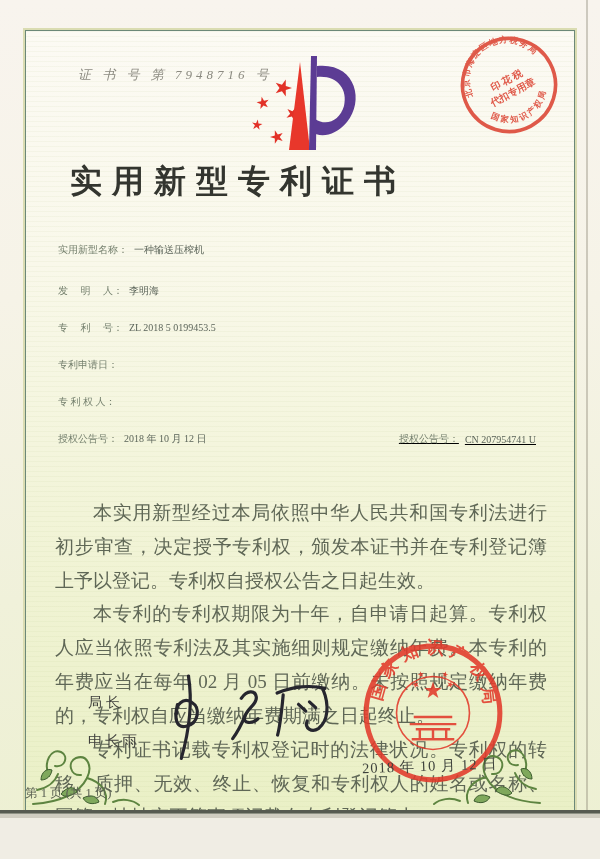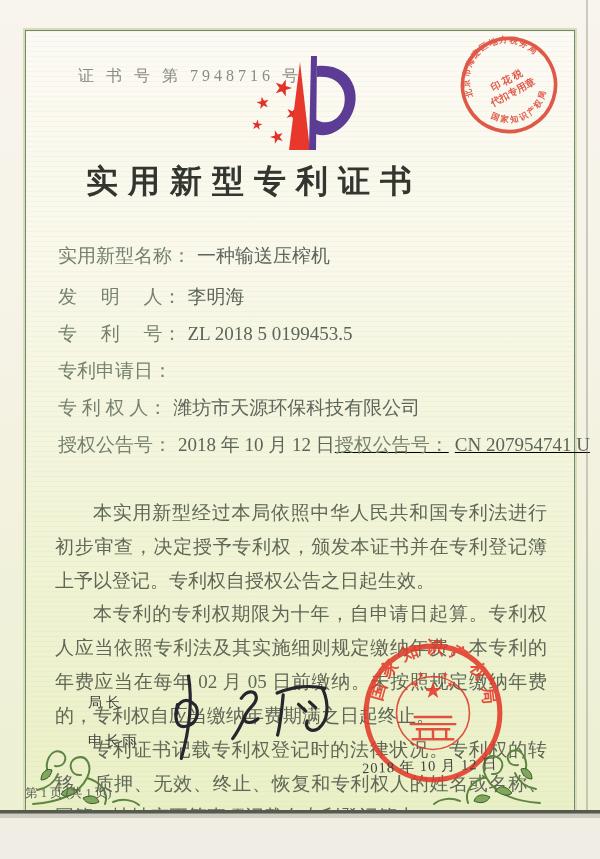--- a/index.html
+++ b/index.html
@@ -14,26 +14,26 @@
     background:linear-gradient(180deg,#565a50 0 3px,#8e9184 3px 4px,#cfccc0 4px 8px);}
   .page-bottom{position:absolute;left:0;top:818px;width:600px;height:41px;background:#f0ede4;}
   .frame{
     position:absolute;left:25px;top:30px;width:548px;height:780px;
     border:1px solid #6c8878;
     box-shadow:0 0 0 2px #dadcb2;
     background:
       repeating-linear-gradient(180deg, rgba(168,188,118,0.08) 0 1px, rgba(0,0,0,0) 1px 5px),
       linear-gradient(180deg,#fcfaf4 0%,#f9f8ea 30%,#f2f4d8 62%,#eaf0c6 100%);
   }
-  .cert-no{position:absolute;left:78px;top:66px;font-size:16px;letter-spacing:4px;color:#8b8a80;}
+  .cert-no{position:absolute;left:78px;top:66px;font-size:13px;letter-spacing:4px;color:#8b8a80;font-style:italic;}
   .logo{position:absolute;left:237px;top:54px;width:128px;height:106px;}
   .tax-stamp{position:absolute;left:447px;top:24px;width:124px;height:122px;transform:rotate(-28deg);opacity:.88;}
-  .title{position:absolute;left:16px;top:160px;width:476px;text-align:center;
+  .title{position:absolute;left:0;top:160px;width:476px;text-align:center;
     font-size:32px;font-weight:bold;letter-spacing:10px;color:#33352f;}
-  .fields{position:absolute;left:58px;top:243px;width:492px;font-size:19px;}
+  .fields{position:absolute;left:58px;top:243px;width:492px;font-size:10px;}
   .field-row{display:flex;align-items:baseline;height:37px;}
   .field-row.first{height:41px;}
   .f-label{color:#75806e;white-space:pre;}
   .f-value{color:#5c655a;margin-left:6px;white-space:pre;}
   .grant-right{margin-left:auto;margin-right:14px;display:flex;align-items:center;text-decoration:underline;}
   .paras{position:absolute;left:55px;top:496px;width:492px;font-size:19px;line-height:1.78;
     color:#5f6756;text-align:justify;}
   .paras p{margin:0;text-indent:2em;}
   .sig-title{position:absolute;left:88px;top:694px;font-size:14px;letter-spacing:4px;color:#3f3f3c;}
   .sig-name{position:absolute;left:88px;top:732px;font-size:15px;letter-spacing:2px;color:#3f3f3c;}
@@ -97,21 +97,20 @@
     </div>
     <div class="field-row">
       <span class="f-label">专　 利　 号：</span>
       <span class="f-value">ZL 2018 5 0199453.5</span>
     </div>
     <div class="field-row">
       <span class="f-label">专利申请日：</span>
     </div>
     <div class="field-row">
       <span class="f-label">专 利 权 人：</span>
-      <span class="f-value">潍坊市天源环保科技有限公司</span>
     </div>
     <div class="field-row">
       <span class="f-label">授权公告号：</span>
       <span class="f-value">2018 年 10 月 12 日</span>
       <span class="grant-right">
         <span class="f-label">授权公告号：</span>
         <span class="f-value">CN 207954741 U</span>
       </span>
     </div>
   </div>

